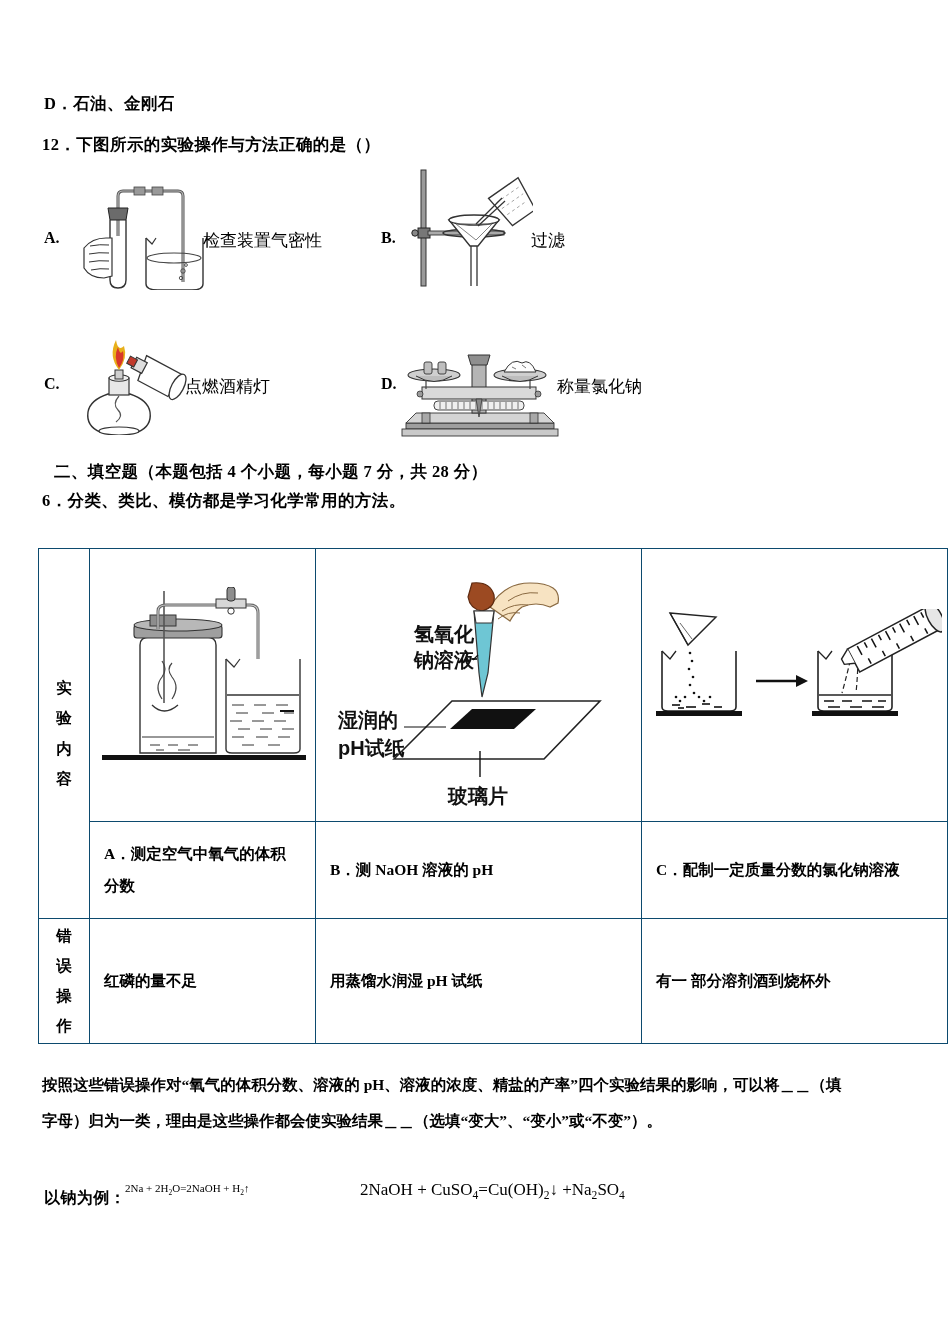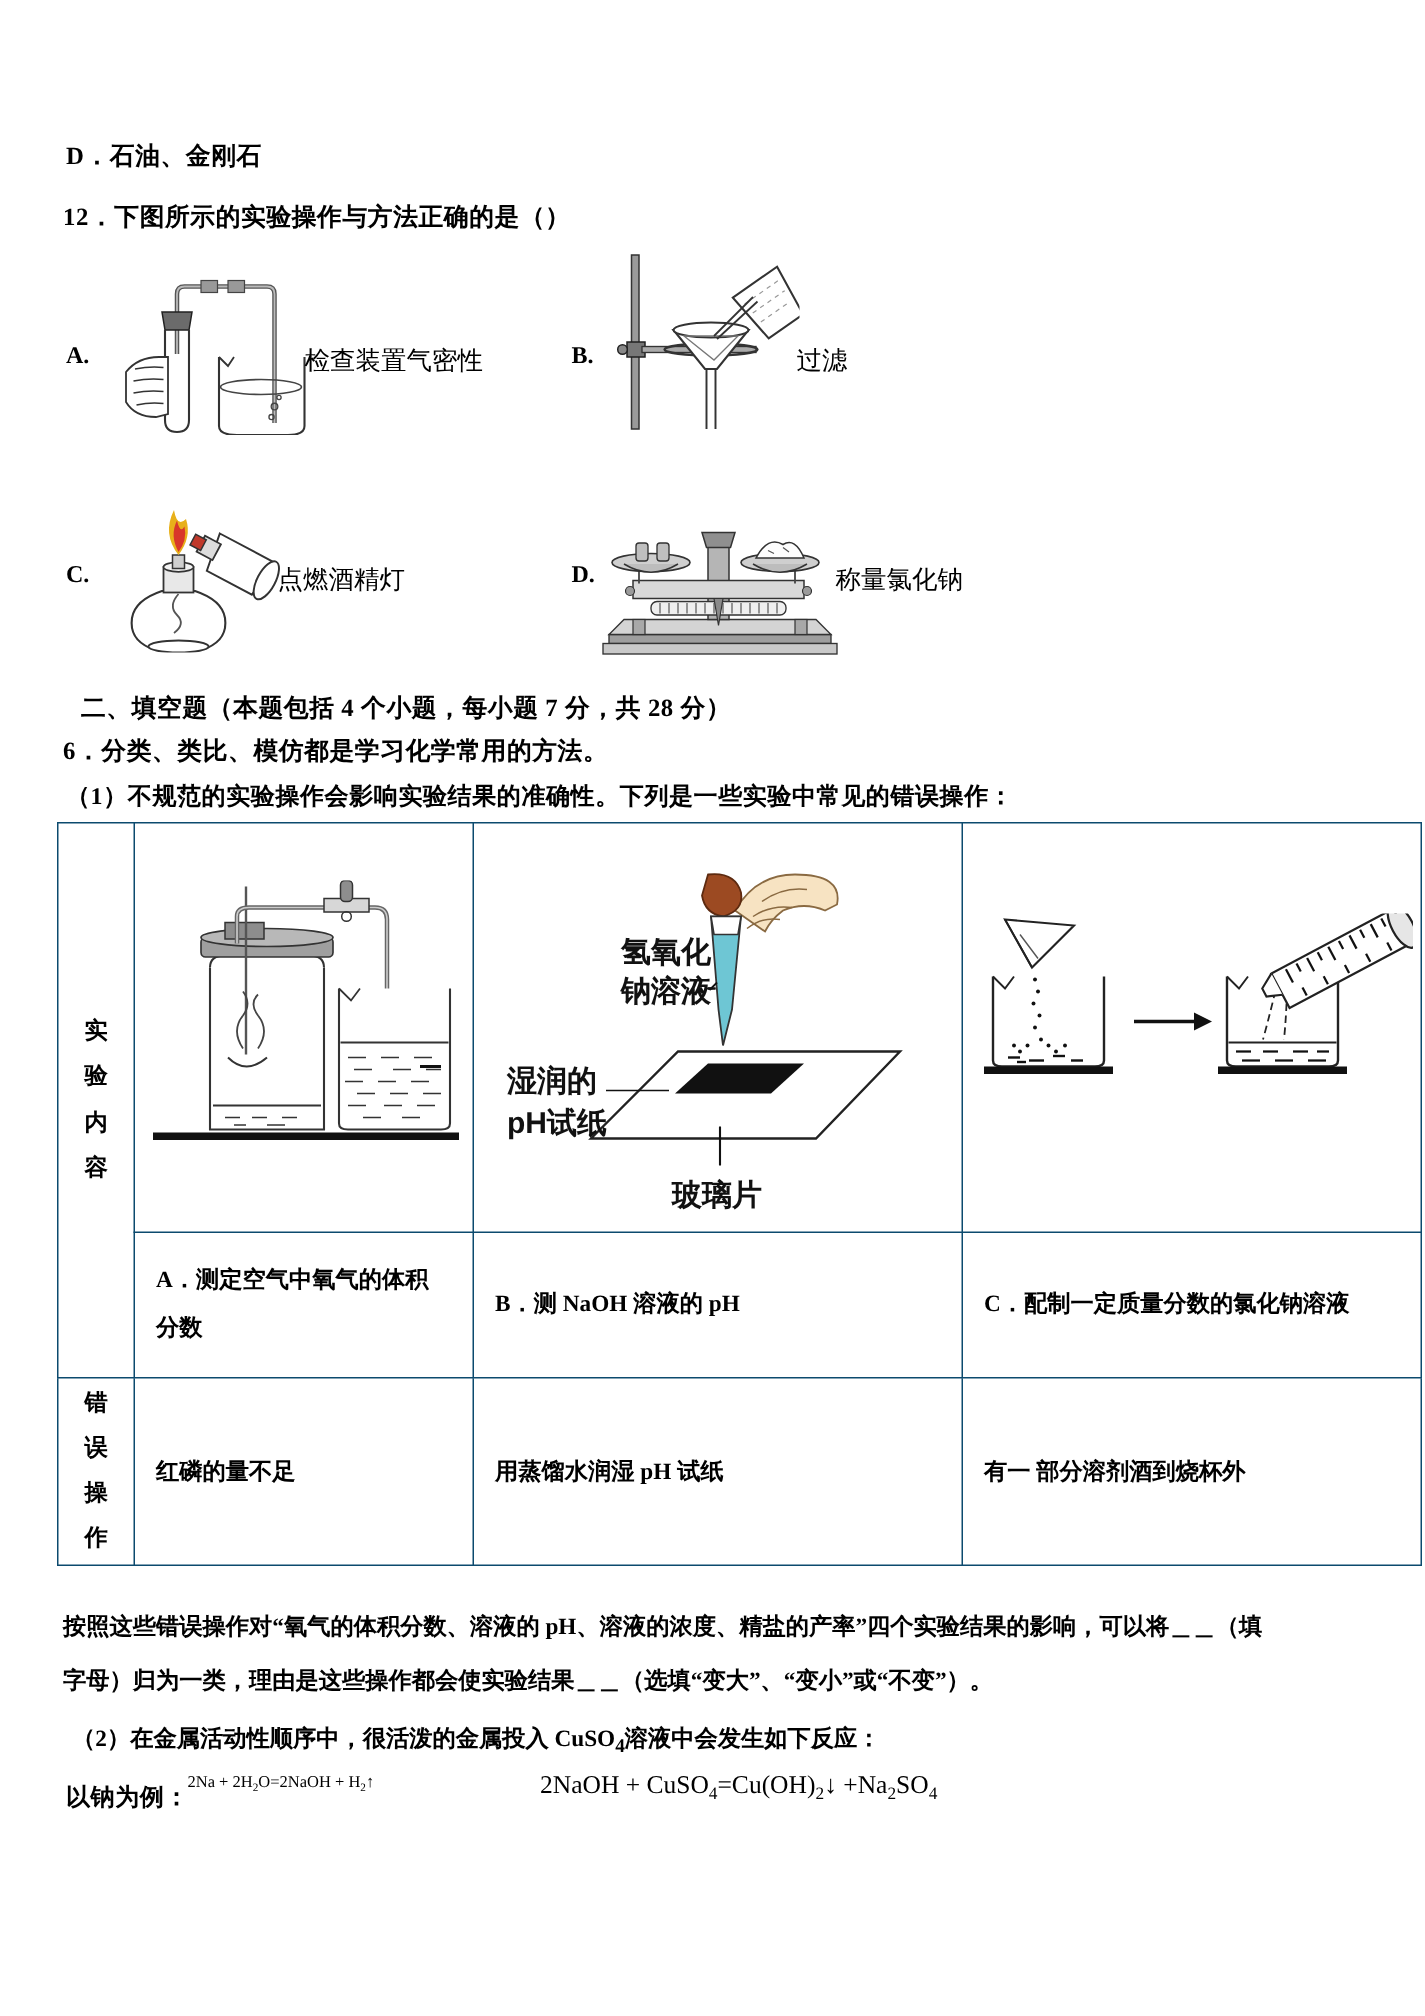--- a/index.html
+++ b/index.html
@@ -251,21 +251,20 @@
       <rect x="22" y="68" width="8" height="10" fill="#a8a8a8" stroke="#333" stroke-width="0.8"></rect>
       <rect x="130" y="68" width="8" height="10" fill="#a8a8a8" stroke="#333" stroke-width="0.8"></rect>
     </svg>
   </div>
   <div class="cap" style="left:557px; top:375px;">称量氯化钠</div>
 
   <div class="txt" style="left:54px; top:461px; font-size:16.5px;">二、填空题（本题包括 4 个小题，每小题 7 分，共 28 分）</div>
 
   <div class="txt" style="left:42px; top:490px; font-size:16.5px;">6．分类、类比、模仿都是学习化学常用的方法。</div>
 
-  <div class="txt" style="left:44px; top:521px; font-size:16px;">（1）不规范的实验操作会影响实验结果的准确性。下列是一些实验中常见的错误操作：</div>
 
   <table class="tbl">
     <tbody>
         <tr>
       <td class="vhead" rowspan="2">
         <div>实</div>
         <div>验</div>
         <div>内</div>
         <div>容</div>
       </td>
@@ -483,23 +482,20 @@
       <td class="cell-err">
         <div>有一 部分溶剂酒到烧杯外</div>
       </td>
     </tr>
   </tbody>
     </table>
 
   <div class="bottom-para" style="left:42px; top:1068px; width:906px;">按照这些错误操作对“氧气的体积分数、溶液的 pH、溶液的浓度、精盐的产率”四个实验结果的影响，可以将＿＿（填</div>
   <div class="bottom-para" style="left:42px; top:1104px; width:906px;">字母）归为一类，理由是这些操作都会使实验结果＿＿（选填“变大”、“变小”或“不变”）。</div>
 
-  <div class="bottom-para" style="left:48px; top:1143px; white-space:nowrap;">
-    <span>（2）在金属活动性顺序中，很活泼的金属投入 CuSO</span><sub>4</sub><span>溶液中会发生如下反应：</span>
-  </div>
 
   <div class="txt" style="left:44px; top:1188px; font-size:16px;">以钠为例：</div>
 
   <div class="eqn" style="left:125px; top:1182px;">
     <span>2Na + 2H</span><sub>2</sub><span>O=2NaOH + H</span><sub>2</sub><span>↑</span>
   </div>
 
   <div class="eqn" style="left:360px; top:1180px; font-size:17px;">
     <span>2NaOH + CuSO</span><sub>4</sub><span>=Cu(OH)</span><sub>2</sub><span>↓ +Na</span><sub>2</sub><span>SO</span><sub>4</sub>
   </div>

